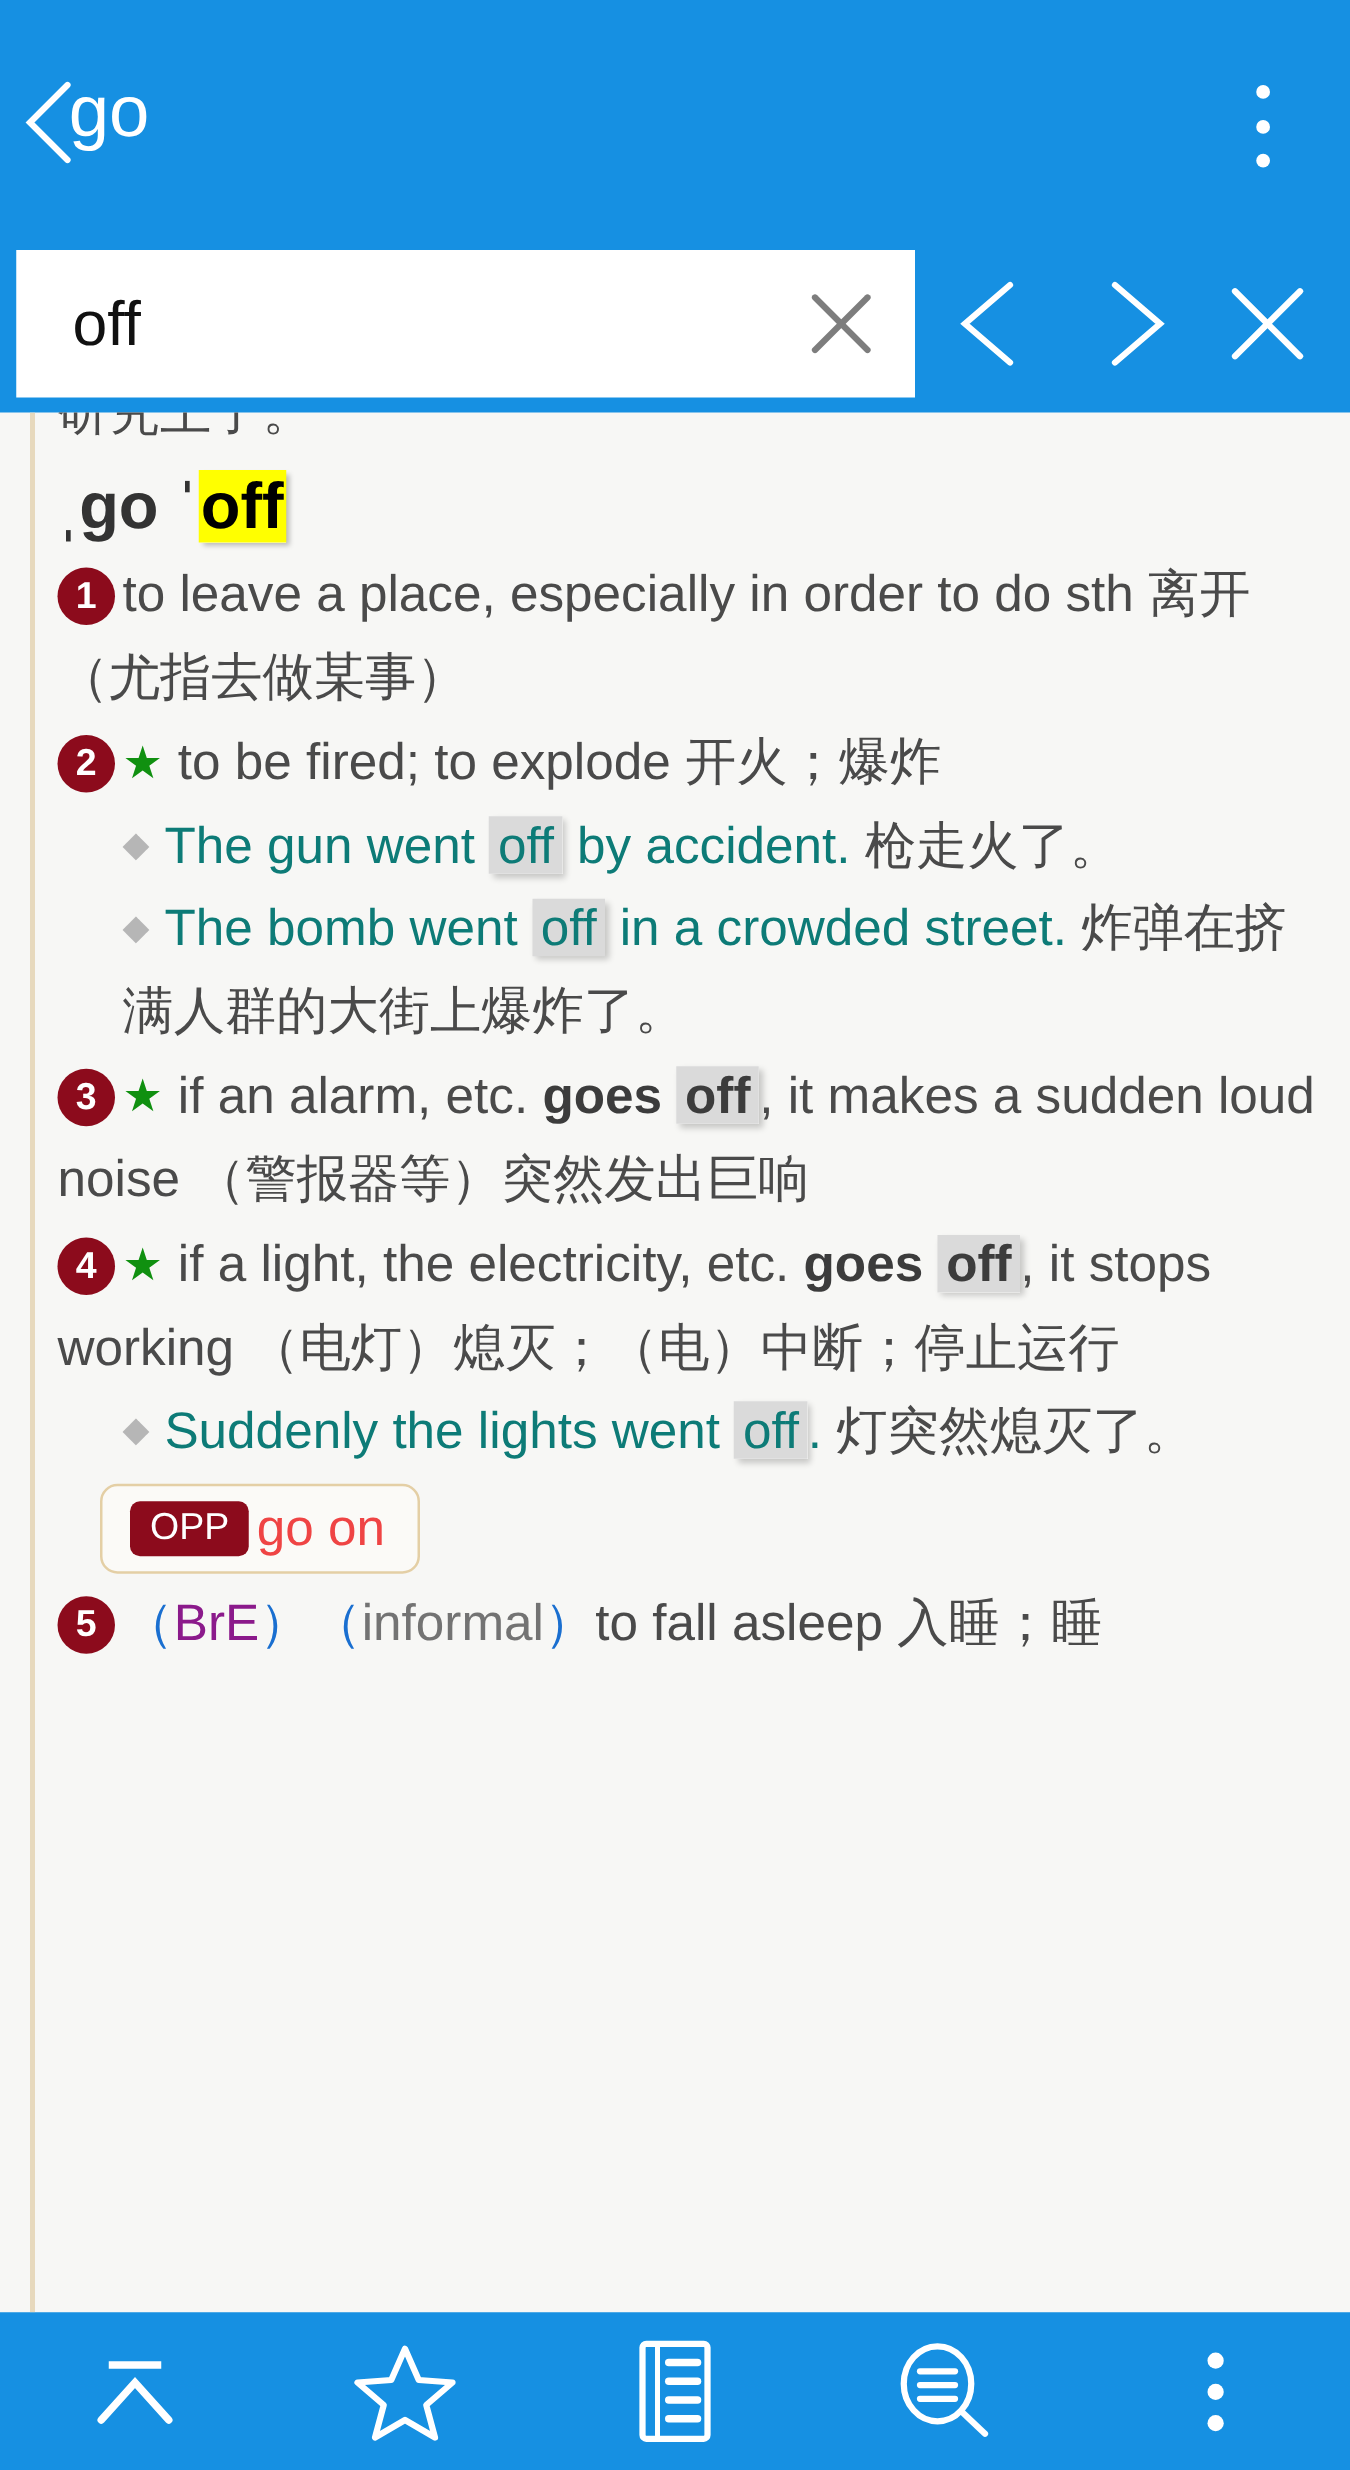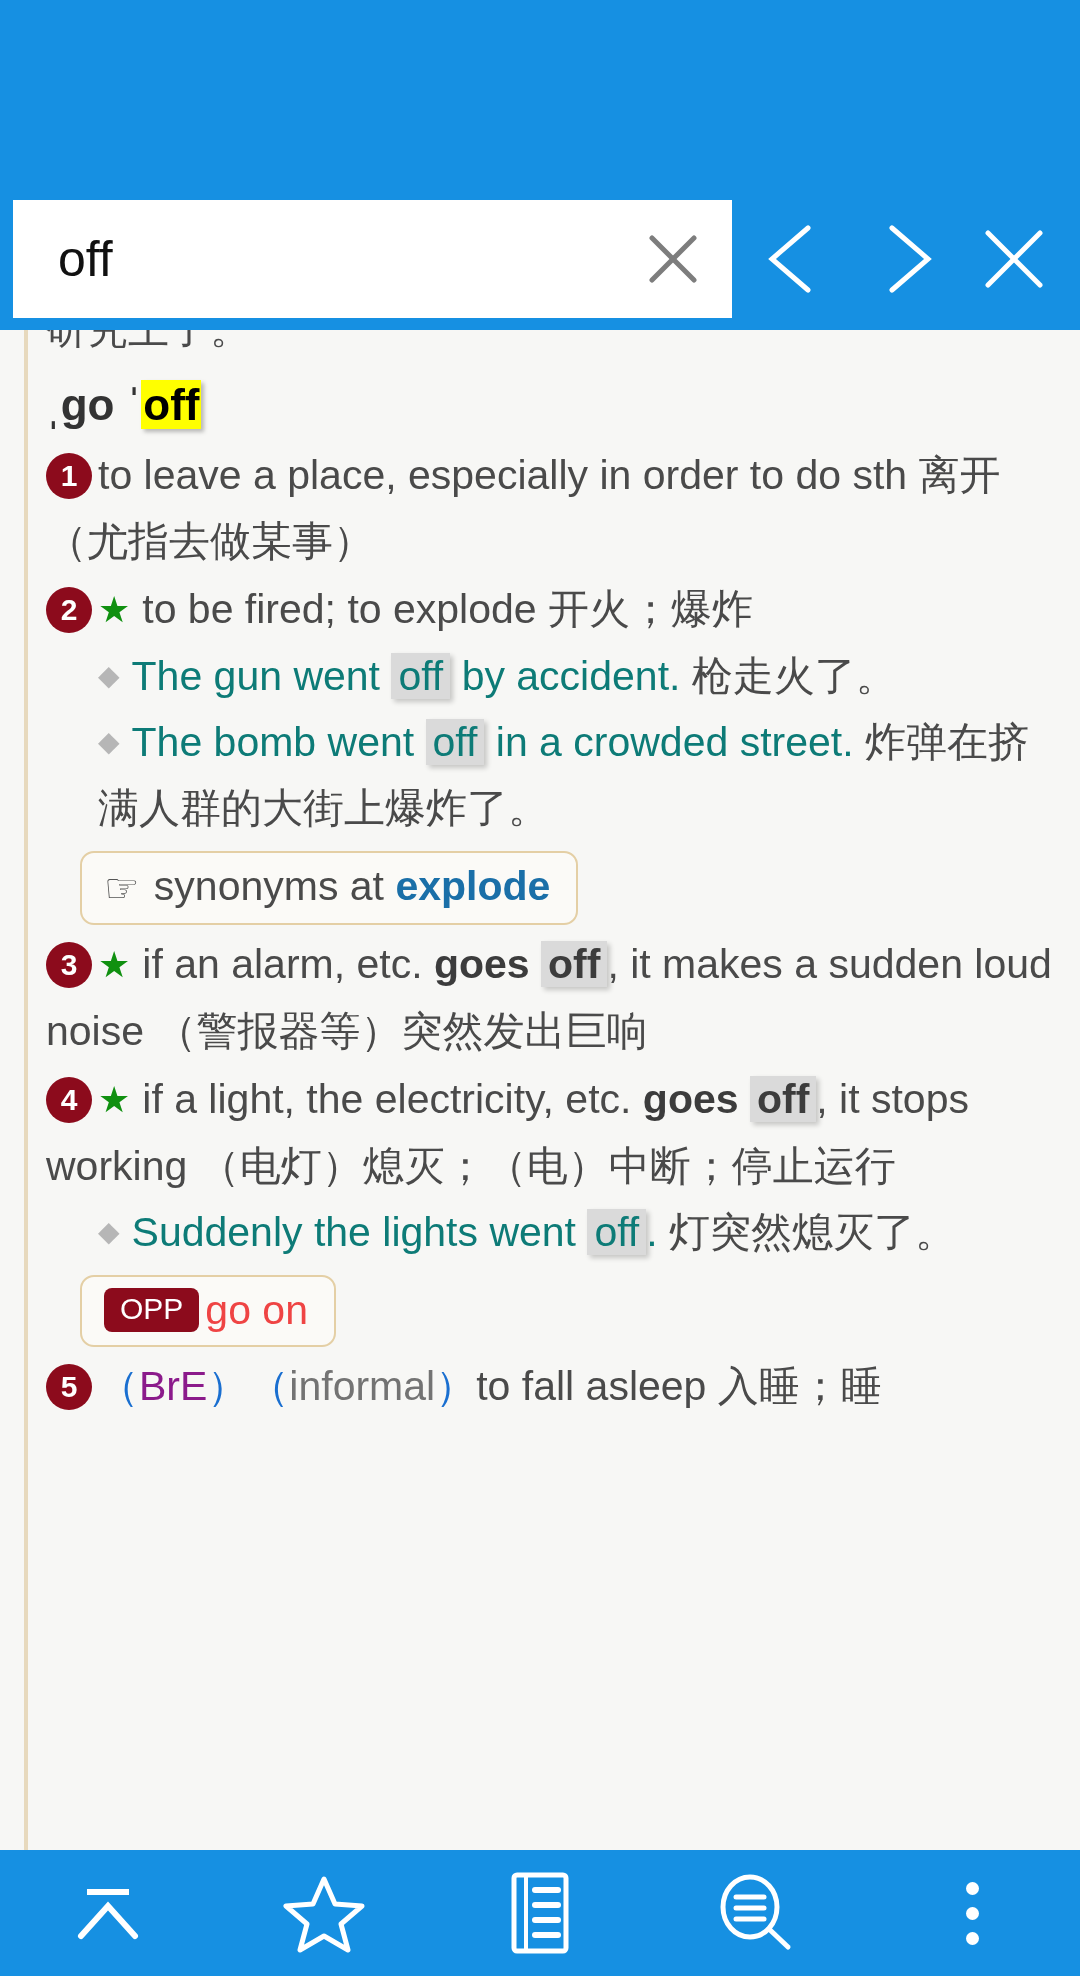--- a/index.html
+++ b/index.html
@@ -66,21 +66,21 @@
   }
   .leftrule {
     position: absolute; left: 24px; top: 0; width: 4px; height: 1520px;
     background: #e7d9bd;
   }
 
   .ent { font-size: 41px; line-height: 66px; color: #4a4a4a; }
 
   
   .headword {
-    font-weight: bold; font-size: 44px; color: #333; letter-spacing: 0px;
+    font-weight: bold; font-size: 52px; color: #333; letter-spacing: 0px;
     line-height: 70px; margin-top: 8px; display: block;
   }
   .hl-yellow {
     background: #ffff00; color: #000; padding: 0 2px;
     box-shadow: 3px 3px 4px rgba(0,0,0,0.25);
   }
 
   
   .snum {
     display: inline-block; width: 46px; height: 46px; border-radius: 50%;
@@ -135,20 +135,33 @@
     cursor: pointer;
   }
   .bb-dots { display:flex; flex-direction:column; gap:12px; align-items:center; }
   .bb-dots i { width: 13px; height: 13px; border-radius: 50%; background: #fff; display:block; }
 </style>
 </head>
 <body>
 
 <div id="app">
 
+  <div class="appbar">
+    <div class="back-chevron">
+      <svg width="60" height="72" viewBox="0 0 60 72">
+        <polyline points="42,6 12,36 42,66" fill="none" stroke="#ffffff" stroke-width="5" stroke-linecap="round" stroke-linejoin="miter"></polyline>
+      </svg>
+    </div>
+    <div class="appbar-title">go</div>
+    <div class="overflow-dots">
+      <i></i>
+      <i></i>
+      <i></i>
+    </div>
+  </div>
 
   <div class="searchrow">
     <div class="searchbox">
       <div class="val">off</div>
       <div class="clear">
         <svg width="54" height="54" viewBox="0 0 54 54">
           <line x1="6" y1="6" x2="48" y2="48" stroke="#7d7d7d" stroke-width="5" stroke-linecap="round"></line>
           <line x1="48" y1="6" x2="6" y2="48" stroke="#7d7d7d" stroke-width="5" stroke-linecap="round"></line>
         </svg>
       </div>
@@ -188,23 +201,20 @@
       </div>
 
       <div class="sense">
         <span class="snum">2</span><span class="star">★</span><span class="def">to be fired; to explode </span><span class="cn">开火；爆炸</span>
         <span class="ex">
           <span class="dia">◆</span><span class="en">The gun went </span><span class="hl-grey en">off</span><span class="en"> by accident. </span><span class="cn">枪走火了。</span>
         </span>
         <span class="ex">
           <span class="dia">◆</span><span class="en">The bomb went </span><span class="hl-grey en">off</span><span class="en"> in a crowded street. </span><span class="cn">炸弹在挤满人群的大街上爆炸了。</span>
         </span>
-        <span class="xbox">
-          <span class="hand">☞</span><span>synonyms at </span><span class="xlink">explode</span>
-        </span>
       </div>
 
       <div class="sense">
         <span class="snum">3</span><span class="star">★</span><span class="def">if an alarm, etc. </span><b class="bold">goes </b><b class="hl-grey bold">off</b><span class="def">, it makes a sudden loud noise </span><span class="cn">（警报器等）突然发出巨响</span>
       </div>
 
       <div class="sense">
         <span class="snum">4</span><span class="star">★</span><span class="def">if a light, the electricity, etc. </span><b class="bold">goes </b><b class="hl-grey bold">off</b><span class="def">, it stops working </span><span class="cn">（电灯）熄灭；（电）中断；停止运行</span>
         <span class="ex">
           <span class="dia">◆</span><span class="en">Suddenly the lights went </span><span class="hl-grey en">off</span><span class="en">. </span><span class="cn">灯突然熄灭了。</span>

